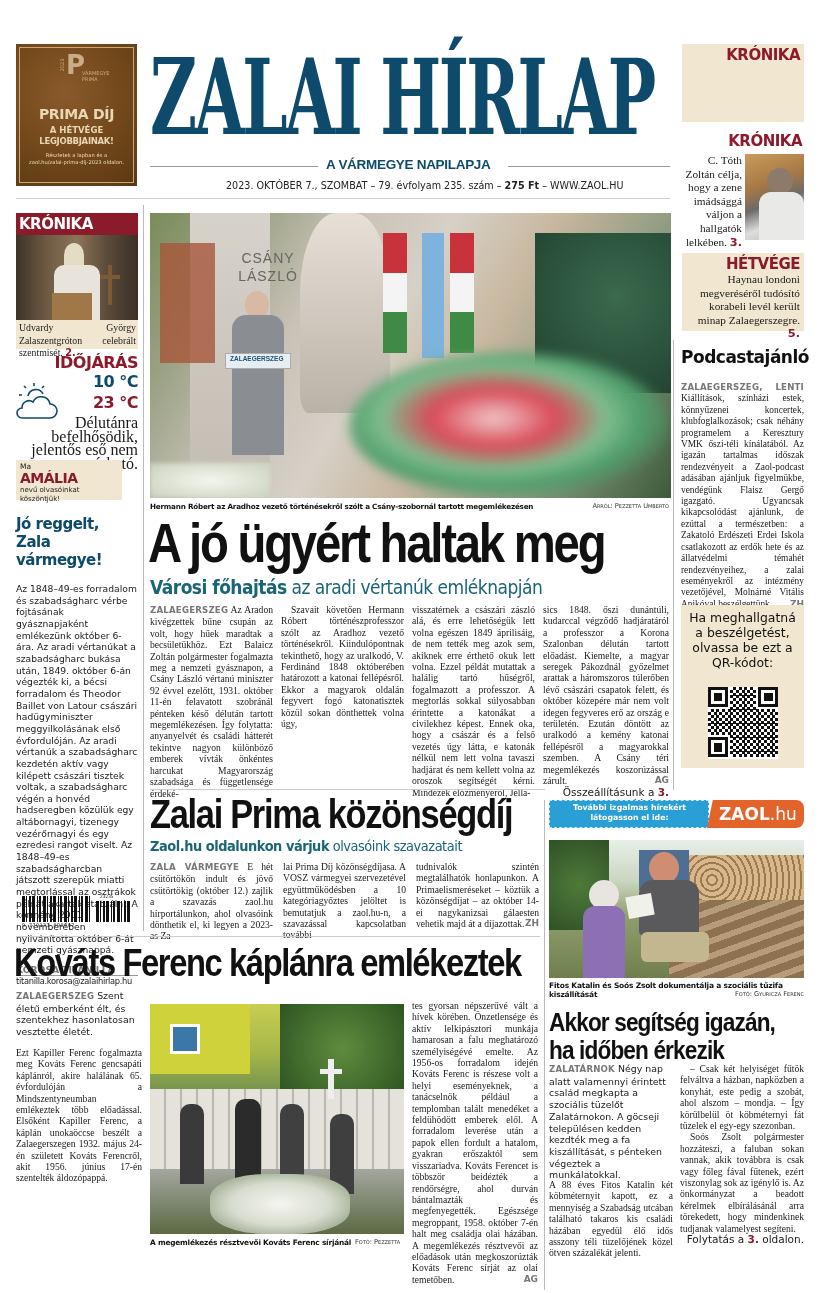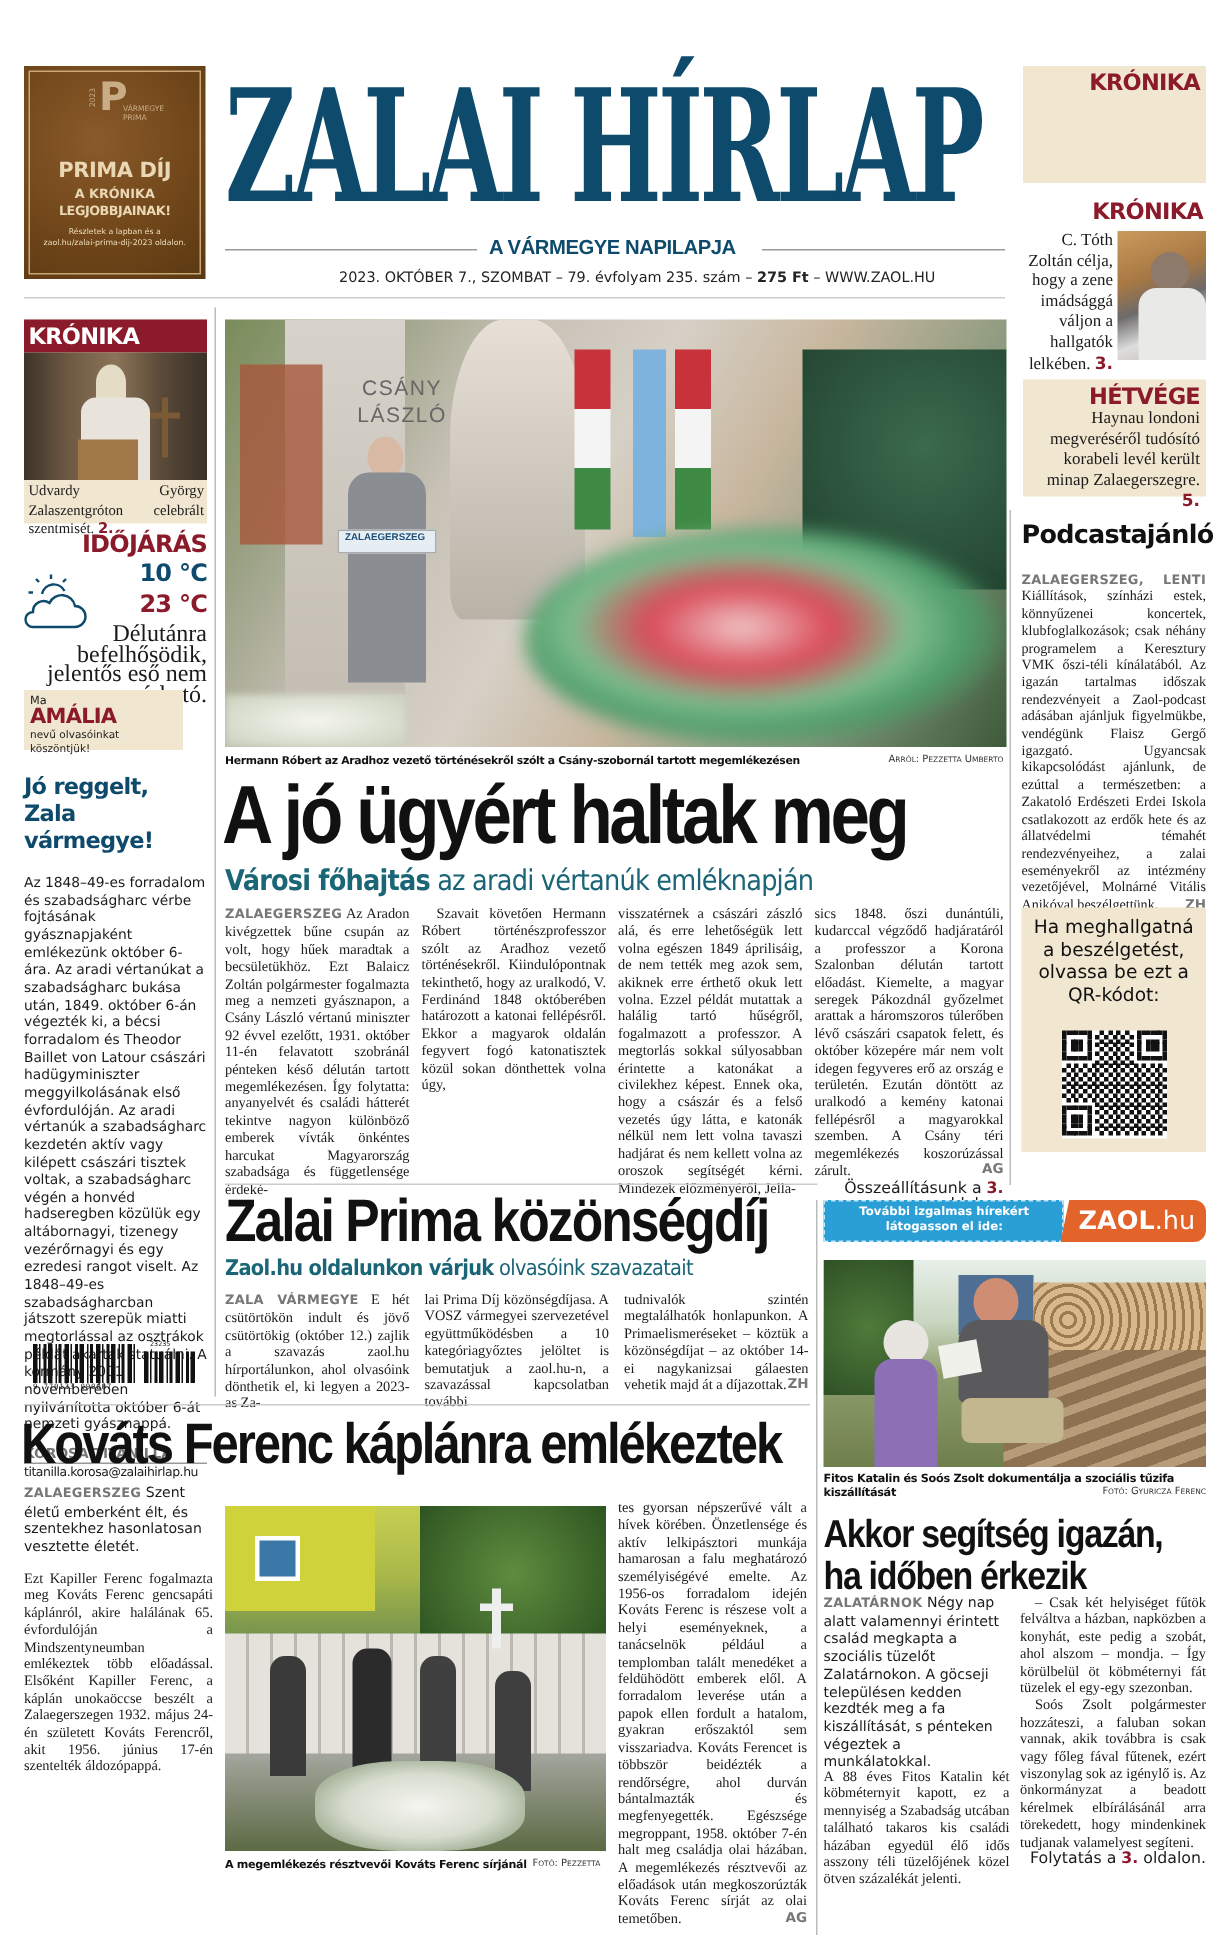--- a/index.html
+++ b/index.html
@@ -26,21 +26,21 @@
 </style>
 </head>
 <body>
 
 <div class="abs" style="left:16px;top:44px;width:121px;height:142px;background:radial-gradient(circle at 40% 35%,#8a5a2a 0%,#6e4519 60%,#5a3812 100%);">
   <div class="abs" style="left:3px;top:3px;right:3px;bottom:3px;border:1px solid #c9a877;"></div>
   <div class="abs sans" style="left:50px;top:8px;font-size:26px;color:#c8ad86;font-weight:bold;line-height:26px">P</div>
   <div class="abs sans" style="left:66px;top:26px;font-size:5px;color:#c8ad86;line-height:6px;width:40px">VÁRMEGYE PRIMA</div>
   <div class="abs sans" style="left:40px;top:18px;font-size:5px;color:#c8ad86;transform:rotate(-90deg)">2023</div>
   <div class="abs sans" style="left:0;width:121px;top:62px;text-align:center;font-weight:bold;font-size:14px;color:#ead7b4;letter-spacing:-.3px">PRIMA DÍJ</div>
-  <div class="abs sans" style="left:0;width:121px;top:81px;text-align:center;font-weight:bold;font-size:8.5px;color:#ead7b4">A KRÓNIKA</div>
+  <div class="abs sans" style="left:0;width:121px;top:81px;text-align:center;font-weight:bold;font-size:8.5px;color:#ead7b4">A HÉTVÉGE</div>
   <div class="abs sans" style="left:0;width:121px;top:92px;text-align:center;font-weight:bold;font-size:8.5px;color:#ead7b4;letter-spacing:-.3px">LEGJOBBJAINAK!</div>
   <div class="abs sans" style="left:12px;width:97px;top:108px;text-align:center;font-size:5.2px;line-height:7px;color:#f0dfbf">Részletek a lapban és a zaol.hu/zalai-prima-dij-2023 oldalon.</div>
 </div>
 
 <div class="abs" style="left:150px;top:38px;width:520px;height:120px;text-align:center;font-family:'DejaVu Serif',serif;font-weight:bold;font-size:104px;line-height:120px;color:#0d4a6b;letter-spacing:-4px;transform:scaleX(.62);transform-origin:left center;white-space:nowrap;width:840px;text-align:left">ZALAI HÍRLAP</div>
 <div class="hline" style="left:150px;top:166px;width:168px;background:#999"></div>
 <div class="abs" style="left:326px;top:157px;font-family:'Liberation Sans',sans-serif;font-weight:bold;font-size:13.5px;color:#0d4a6b;letter-spacing:-.3px">A VÁRMEGYE NAPILAPJA</div>
 <div class="hline" style="left:508px;top:166px;width:162px;background:#999"></div>
 <div class="abs sans" style="left:226px;top:180px;font-size:9.6px;color:#222;white-space:nowrap">
   <span>2023. OKTÓBER 7., SZOMBAT – 79. évfolyam 235. szám – </span><b>275 Ft</b><span> – WWW.ZAOL.HU</span>

